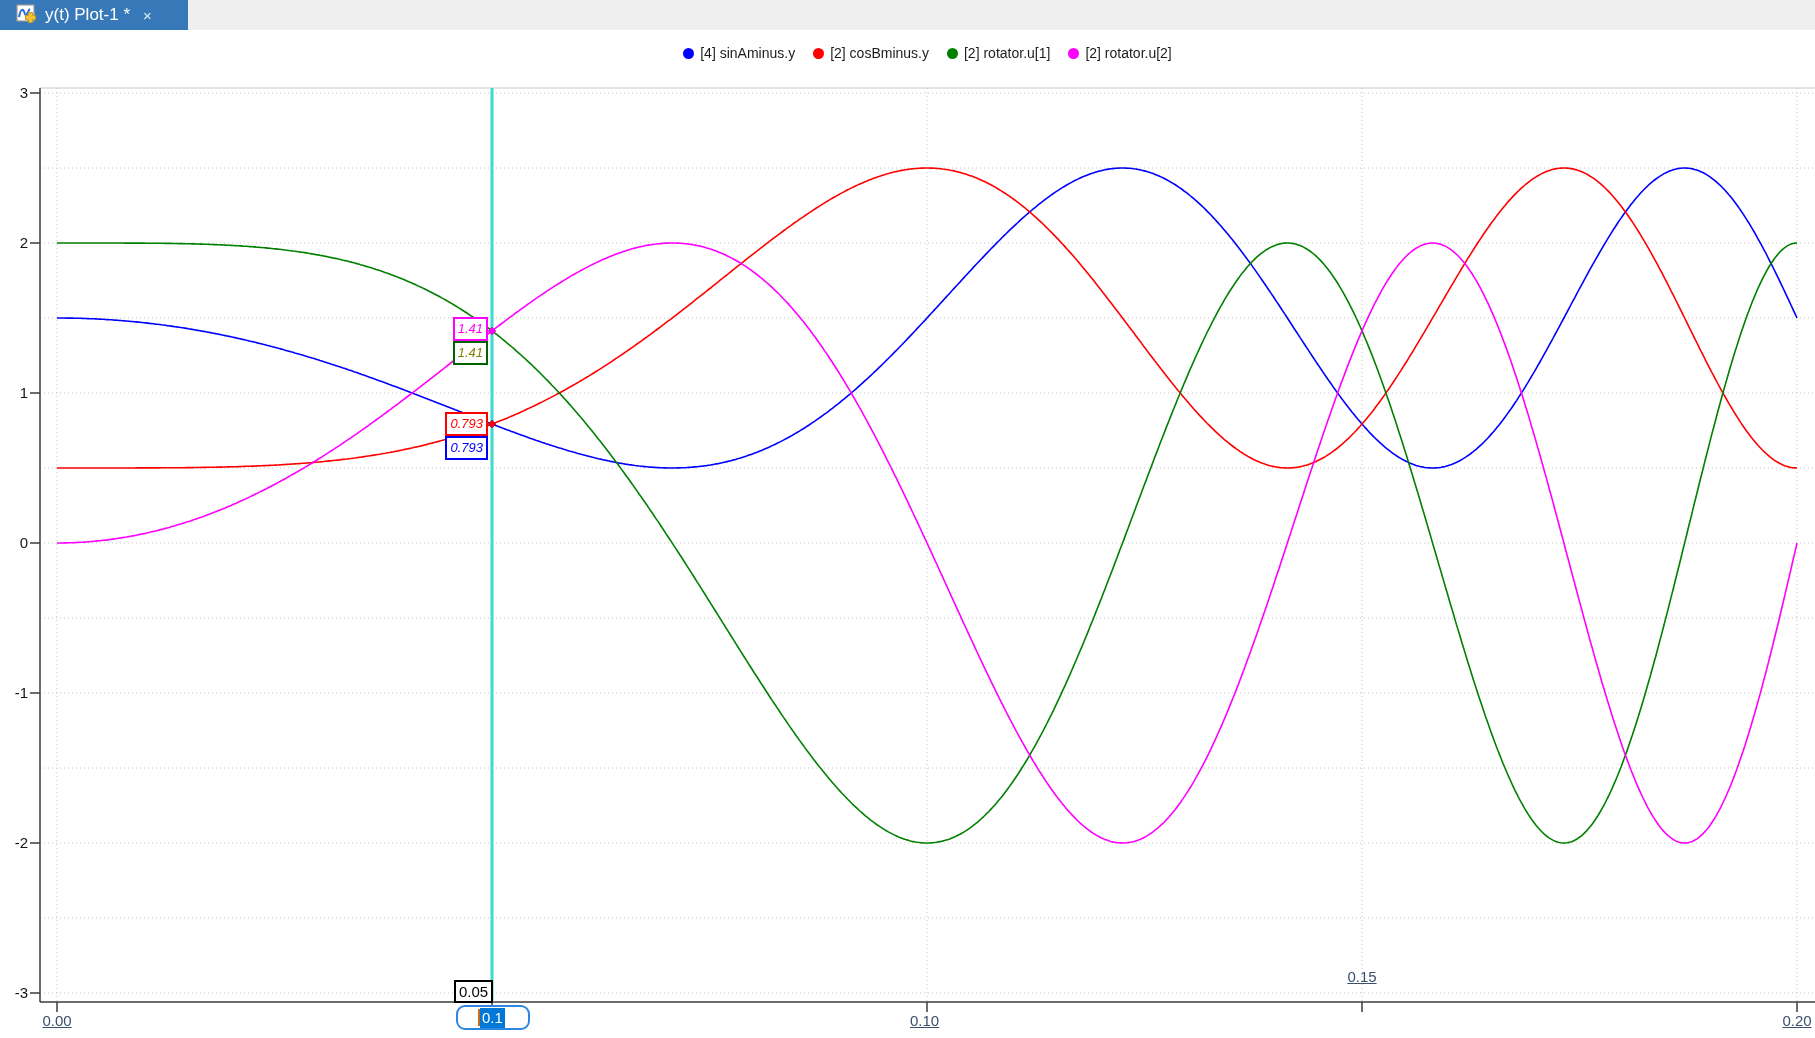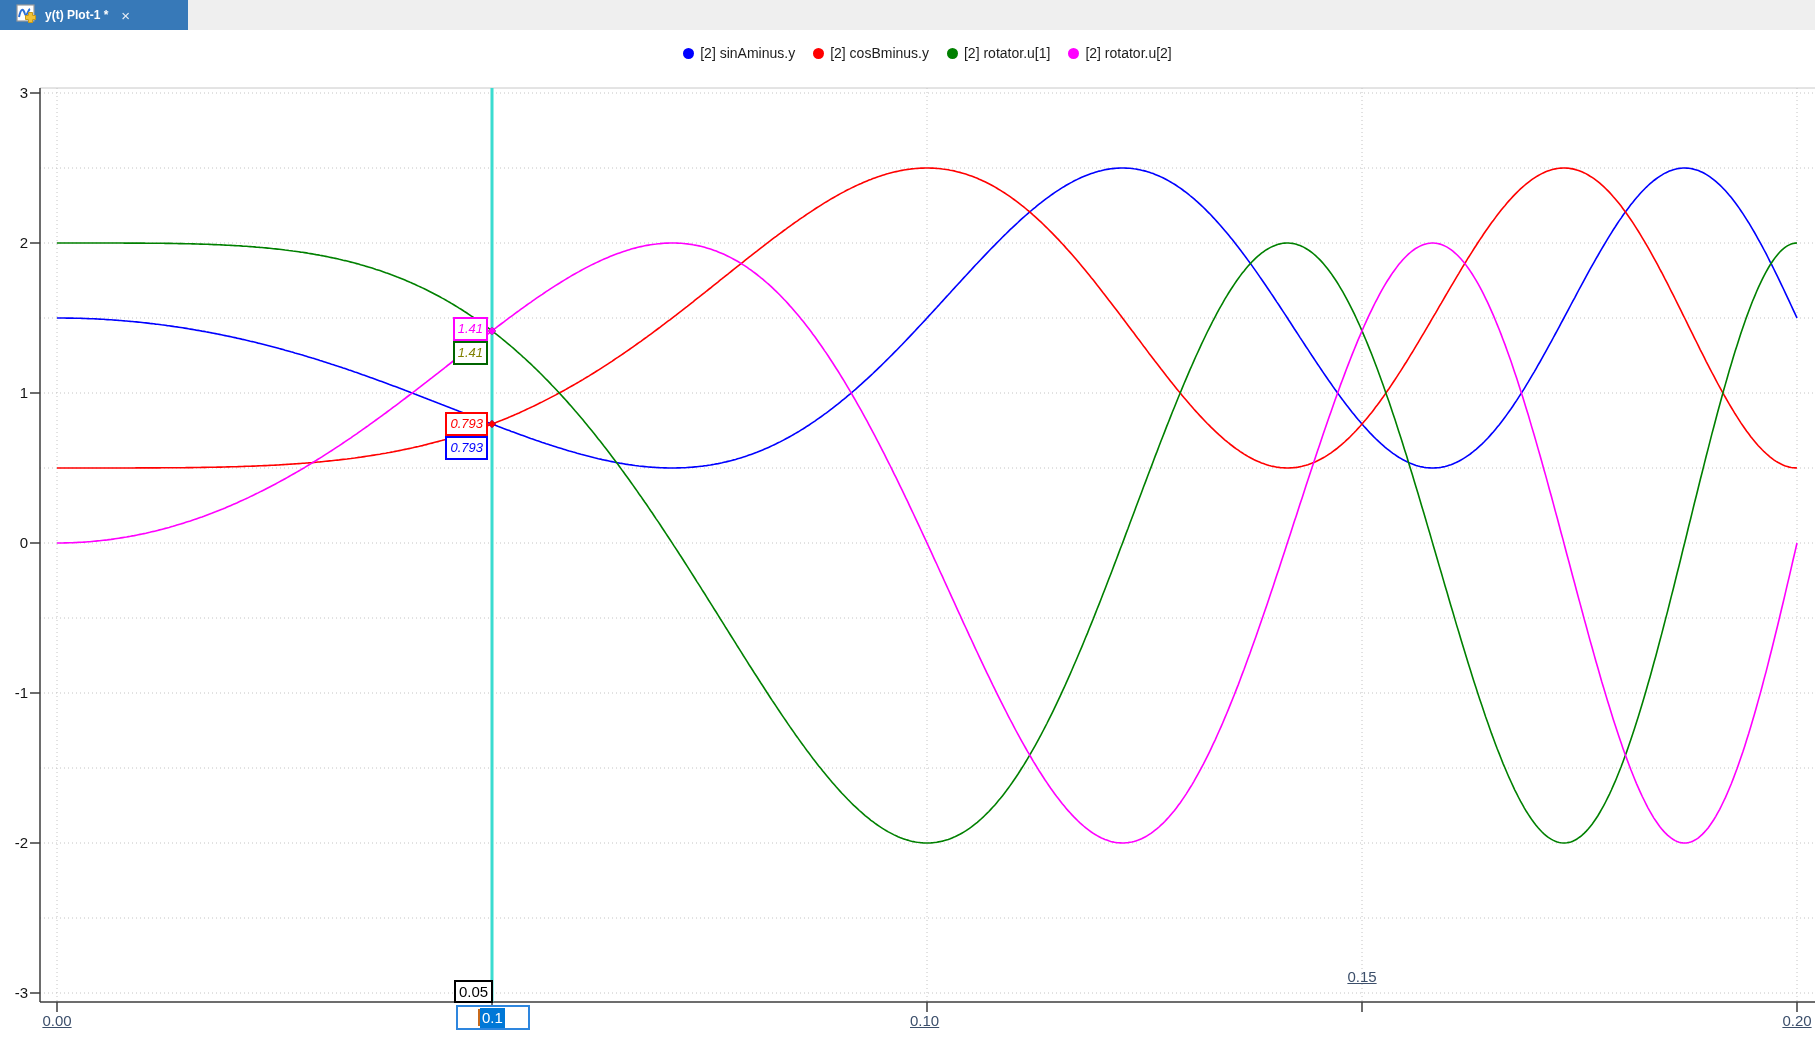--- a/index.html
+++ b/index.html
@@ -3,21 +3,21 @@
 <meta charset="utf-8">
 <style>
   html,body{margin:0;padding:0;background:#ffffff;}
   #app{position:relative;width:1815px;height:1038px;overflow:hidden;background:#ffffff;
        font-family:"Liberation Sans", sans-serif;}
   
   #tabbar{position:absolute;left:0;top:0;width:1815px;height:30px;background:#efefef;}
   #tab{position:absolute;left:0;top:0;height:30px;width:188px;background:#3779b8;color:#ffffff;
        display:flex;align-items:center;gap:7px;padding:0;box-sizing:border-box;}
   #tab .ticon{margin-left:16px;width:22px;height:22px;flex:0 0 auto;}
-  #tab .tlabel{font-size:12px;white-space:nowrap;font-weight:bold;}
+  #tab .tlabel{font-size:17px;white-space:nowrap;}
   #tab .tclose{margin-left:6px;font-size:15px;color:#e8eef5;cursor:default;line-height:1;}
   
   #legend{position:absolute;left:40px;top:45px;width:1775px;display:flex;justify-content:center;
           align-items:center;gap:18px;font-size:14px;color:#1c1c1c;}
   .leg-item{display:flex;align-items:center;gap:6px;}
   .leg-dot{width:11px;height:11px;border-radius:50%;display:inline-block;}
   
   #chart{position:absolute;left:0;top:0;}
   .ylab{position:absolute;text-align:right;width:26px;font-size:15px;color:#141414;}
   .xlab{position:absolute;font-size:15px;color:#3c4f6b;white-space:nowrap;text-decoration:underline;}
@@ -46,21 +46,21 @@
         <path d="M14 11 h4 v3 h3 v4 h-3 v3 h-4 v-3 h-3 v-4 h3 z" transform="translate(-1.5,-2.5)" fill="#f2c237" stroke="#c89a18" stroke-width="1"></path>
       </svg>
       <span class="tlabel">y(t) Plot-1 *</span>
       <span class="tclose">×</span>
     </div>
   </div>
 
   <div id="legend">
       <div class="leg-item">
         <span class="leg-dot" style="background: rgb(0, 0, 255);"></span>
-        <span>[2] sinAminus.y</span>
+        <span>[4] sinAminus.y</span>
       </div>
       <div class="leg-item">
         <span class="leg-dot" style="background: rgb(255, 0, 0);"></span>
         <span>[2] cosBminus.y</span>
       </div>
       <div class="leg-item">
         <span class="leg-dot" style="background: rgb(0, 128, 0);"></span>
         <span>[2] rotator.u[1]</span>
       </div>
       <div class="leg-item">
@@ -127,18 +127,18 @@
       <div class="xlab" style="left: 910px; top: 1012px; width: 34px; text-align: left;">0.10</div>
       <div class="xlab" style="left: 1345px; top: 968px; width: 34px; text-align: center;">0.15</div>
       <div class="xlab" style="left: 1780px; top: 1012px; width: 34px; text-align: center;">0.20</div>
       <div class="valbox" style="border-color: rgb(255, 0, 255); color: rgb(255, 0, 255); top: 317px; right: 1327px;">1.41</div>
       <div class="valbox" style="border-color: rgb(0, 100, 0); color: rgb(128, 128, 0); top: 341px; right: 1327px;">1.41</div>
       <div class="valbox" style="border-color: rgb(255, 0, 0); color: rgb(255, 0, 0); top: 412px; right: 1327px;">0.793</div>
       <div class="valbox" style="border-color: rgb(0, 0, 255); color: rgb(0, 0, 255); top: 436px; right: 1327px;">0.793</div>
       <div id="timebox" style="left: 454px; top: 980px;">0.05</div>
     </div>
 
-  <div id="timeinput" style="border-color: rgb(46, 134, 222);">
+  <div id="timeinput" style="border-color: rgb(46, 134, 222); border-radius: 9px;">
     <span class="caret"></span>
     <span class="sel" style="background: rgb(0, 120, 215);">0.1</span>
   </div>
 
 </div>
 
 </body></html>

